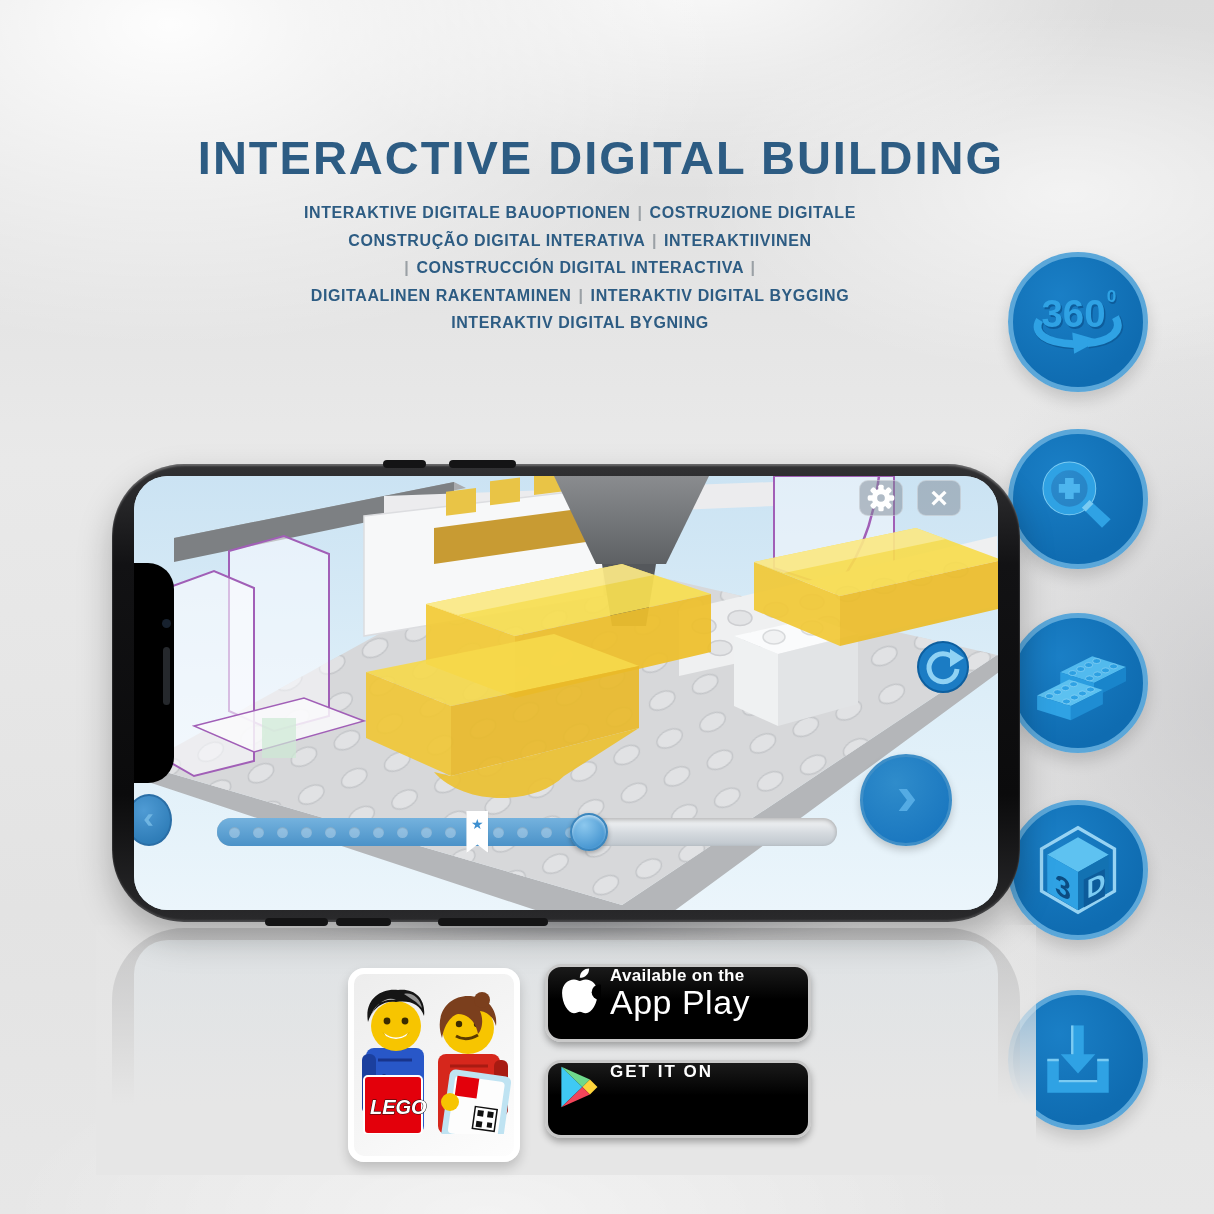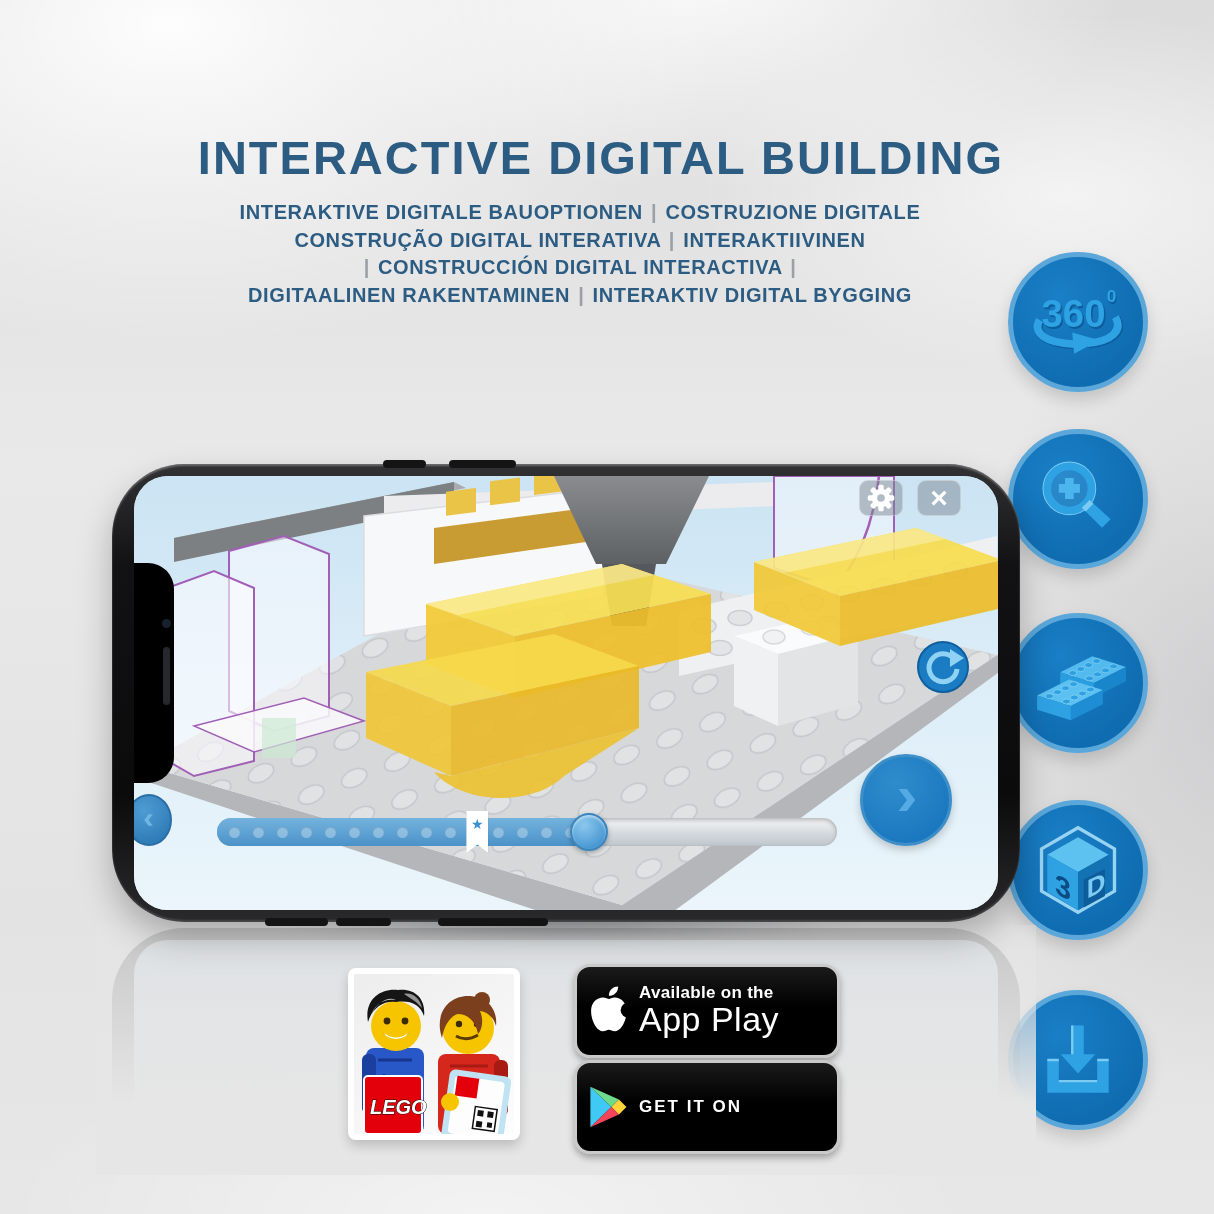--- a/index.html
+++ b/index.html
@@ -11,21 +11,21 @@
       radial-gradient(700px 360px at 58% -2%, rgba(255,255,255,.85), rgba(255,255,255,0) 60%),
       radial-gradient(620px 300px at 88% 16%, rgba(255,255,255,.6), rgba(255,255,255,0) 60%),
       radial-gradient(520px 640px at 102% 58%, rgba(178,178,182,.45), rgba(178,178,182,0) 62%),
       radial-gradient(800px 300px at 40% 100%, rgba(255,255,255,.5), rgba(255,255,255,0) 60%),
       linear-gradient(180deg,#dcdcdc,#e9e9e9 38%,#e3e3e3 75%,#e7e7e7);
   }
   
   .title{ position:absolute; left:0; top:90px; width:1202px; text-align:center;
     font-size:47px; font-weight:bold; letter-spacing:2px; color:#2d5c83;margin-top:40px; }
   .subtitle{ position:absolute; left:60px; top:199px; width:1040px; text-align:center;
-    font-size:20px; font-weight:bold; letter-spacing:.6px; line-height:27.5px; color:#2d5c83; }
+    font-size:16px; font-weight:bold; letter-spacing:.6px; line-height:27.5px; color:#2d5c83; }
   .subtitle .pipe{ color:#9aa0a5; font-weight:bold; padding:0 2px; }
   
   .feature{ position:absolute; left:1008px; width:140px; height:140px; border-radius:50%;
     background:radial-gradient(circle at 36% 30%, #1a7fc6, #0f6cb1 72%);
     border:5px solid #5ba7d9; box-shadow:0 8px 16px rgba(0,0,0,.15);
     display:flex; align-items:center; justify-content:center; z-index:1; }
   .feature svg{ width:96px; height:96px; }
   
   .phone-shadow{ position:absolute; left:150px; top:892px; width:840px; height:58px; z-index:2;
     background:radial-gradient(50% 50% at 50% 50%, rgba(35,40,50,.35), rgba(35,40,50,0) 70%); filter:blur(5px); }
@@ -66,44 +66,45 @@
     background:radial-gradient(circle at 36% 30%, #8cc8ee, #4a98d2 72%); border:2px solid #3c86bd;
     box-shadow:0 2px 5px rgba(0,0,0,.3), inset 0 2px 3px rgba(255,255,255,.55); }
   
   .reflection{ position:absolute; left:112px; top:928px; width:908px; height:210px; z-index:1;
     opacity:.22; transform:scaleY(-1); overflow:hidden; }
   .reflection .rf{ position:absolute; left:0; bottom:0; width:908px; height:458px; border-radius:72px; background:#17181a; }
   .reflection .rs{ position:absolute; left:22px; bottom:12px; width:864px; height:434px; border-radius:34px; background:#b9d4e6; }
   .reflection-fade{ position:absolute; left:96px; top:925px; width:940px; height:250px; z-index:2;
     background:linear-gradient(180deg, rgba(230,230,230,.35), #e6e6e6 72%); }
   
-  .app-icon{ position:absolute; left:348px; top:968px; width:172px; height:172px; border-radius:8px;
+  .app-icon{ position:absolute; left:348px; top:968px; width:172px; height:194px; border-radius:16px;
     background:linear-gradient(145deg,#ededed,#fdfdfd); border:6px solid #fff; overflow:hidden; z-index:5;
     box-shadow:0 6px 12px rgba(0,0,0,.18); }
-  .store-badge{ position:absolute; left:574px; width:266px; height:94px; border-radius:16px; z-index:5;
+  .store-badge{ position:absolute; left:545px; width:266px; height:78px; border-radius:16px; z-index:5;
     background:linear-gradient(180deg,#1a1a1a,#000 45%); border:3px solid #c9c9c9;
-    box-shadow:0 4px 7px rgba(0,0,0,.3); display:flex; align-items:center; color:#fff; }
+    box-shadow:0 4px 7px rgba(0,0,0,.3); display:flex; color:#fff; }
   .store-badge.apple{ top:964px; } .store-badge.google{ top:1060px; }
   .badge-logo{ width:62px; display:flex; justify-content:center; flex:0 0 auto; }
   .badge-text{ display:flex; flex-direction:column; line-height:1.05; }
   .badge-text .small{ font-size:17px; font-weight:bold; letter-spacing:.3px; }
   .badge-text .small.caps{ font-size:17px; letter-spacing:2px; font-weight:bold; }
   .badge-text .big{ font-size:34px; font-weight:normal; letter-spacing:.5px; }
 </style>
 </head>
 <body>
 
 <div class="stage">
 
   <div class="title">INTERACTIVE DIGITAL BUILDING</div>
   <div class="subtitle">
     <div>INTERAKTIVE DIGITALE BAUOPTIONEN <span class="pipe">|</span> COSTRUZIONE DIGITALE</div>
     <div>CONSTRUÇÃO DIGITAL INTERATIVA <span class="pipe">|</span> INTERAKTIIVINEN</div>
     <div><span class="pipe">|</span> CONSTRUCCIÓN DIGITAL INTERACTIVA <span class="pipe">|</span></div>
     <div>DIGITAALINEN RAKENTAMINEN <span class="pipe">|</span> INTERAKTIV DIGITAL BYGGING</div>
+    <div>INTERAKTIV DIGITAL BYGNING</div>
   </div>
 
   <div class="feature" style="top:252px">
     <svg viewBox="0 0 100 100">
       <path d="M11,49 C3,62 17,73 47,74" stroke="#0e5e9c" stroke-width="9" fill="none"></path>
       <path d="M10,48 C2,61 16,72 46,73" stroke="#2fa2e4" stroke-width="8" fill="none"></path>
       <polygon points="44,61 72,69 46,83" fill="#2fa2e4"></polygon>
       <path d="M90,46 C98,60 86,71 61,73" stroke="#0e5e9c" stroke-width="9" fill="none"></path>
       <path d="M89,45 C97,59 85,70 60,72" stroke="#2fa2e4" stroke-width="8" fill="none"></path>
       <text x="13.5" y="57" font-size="40" font-weight="bold" fill="#0d5c9b">360</text>

